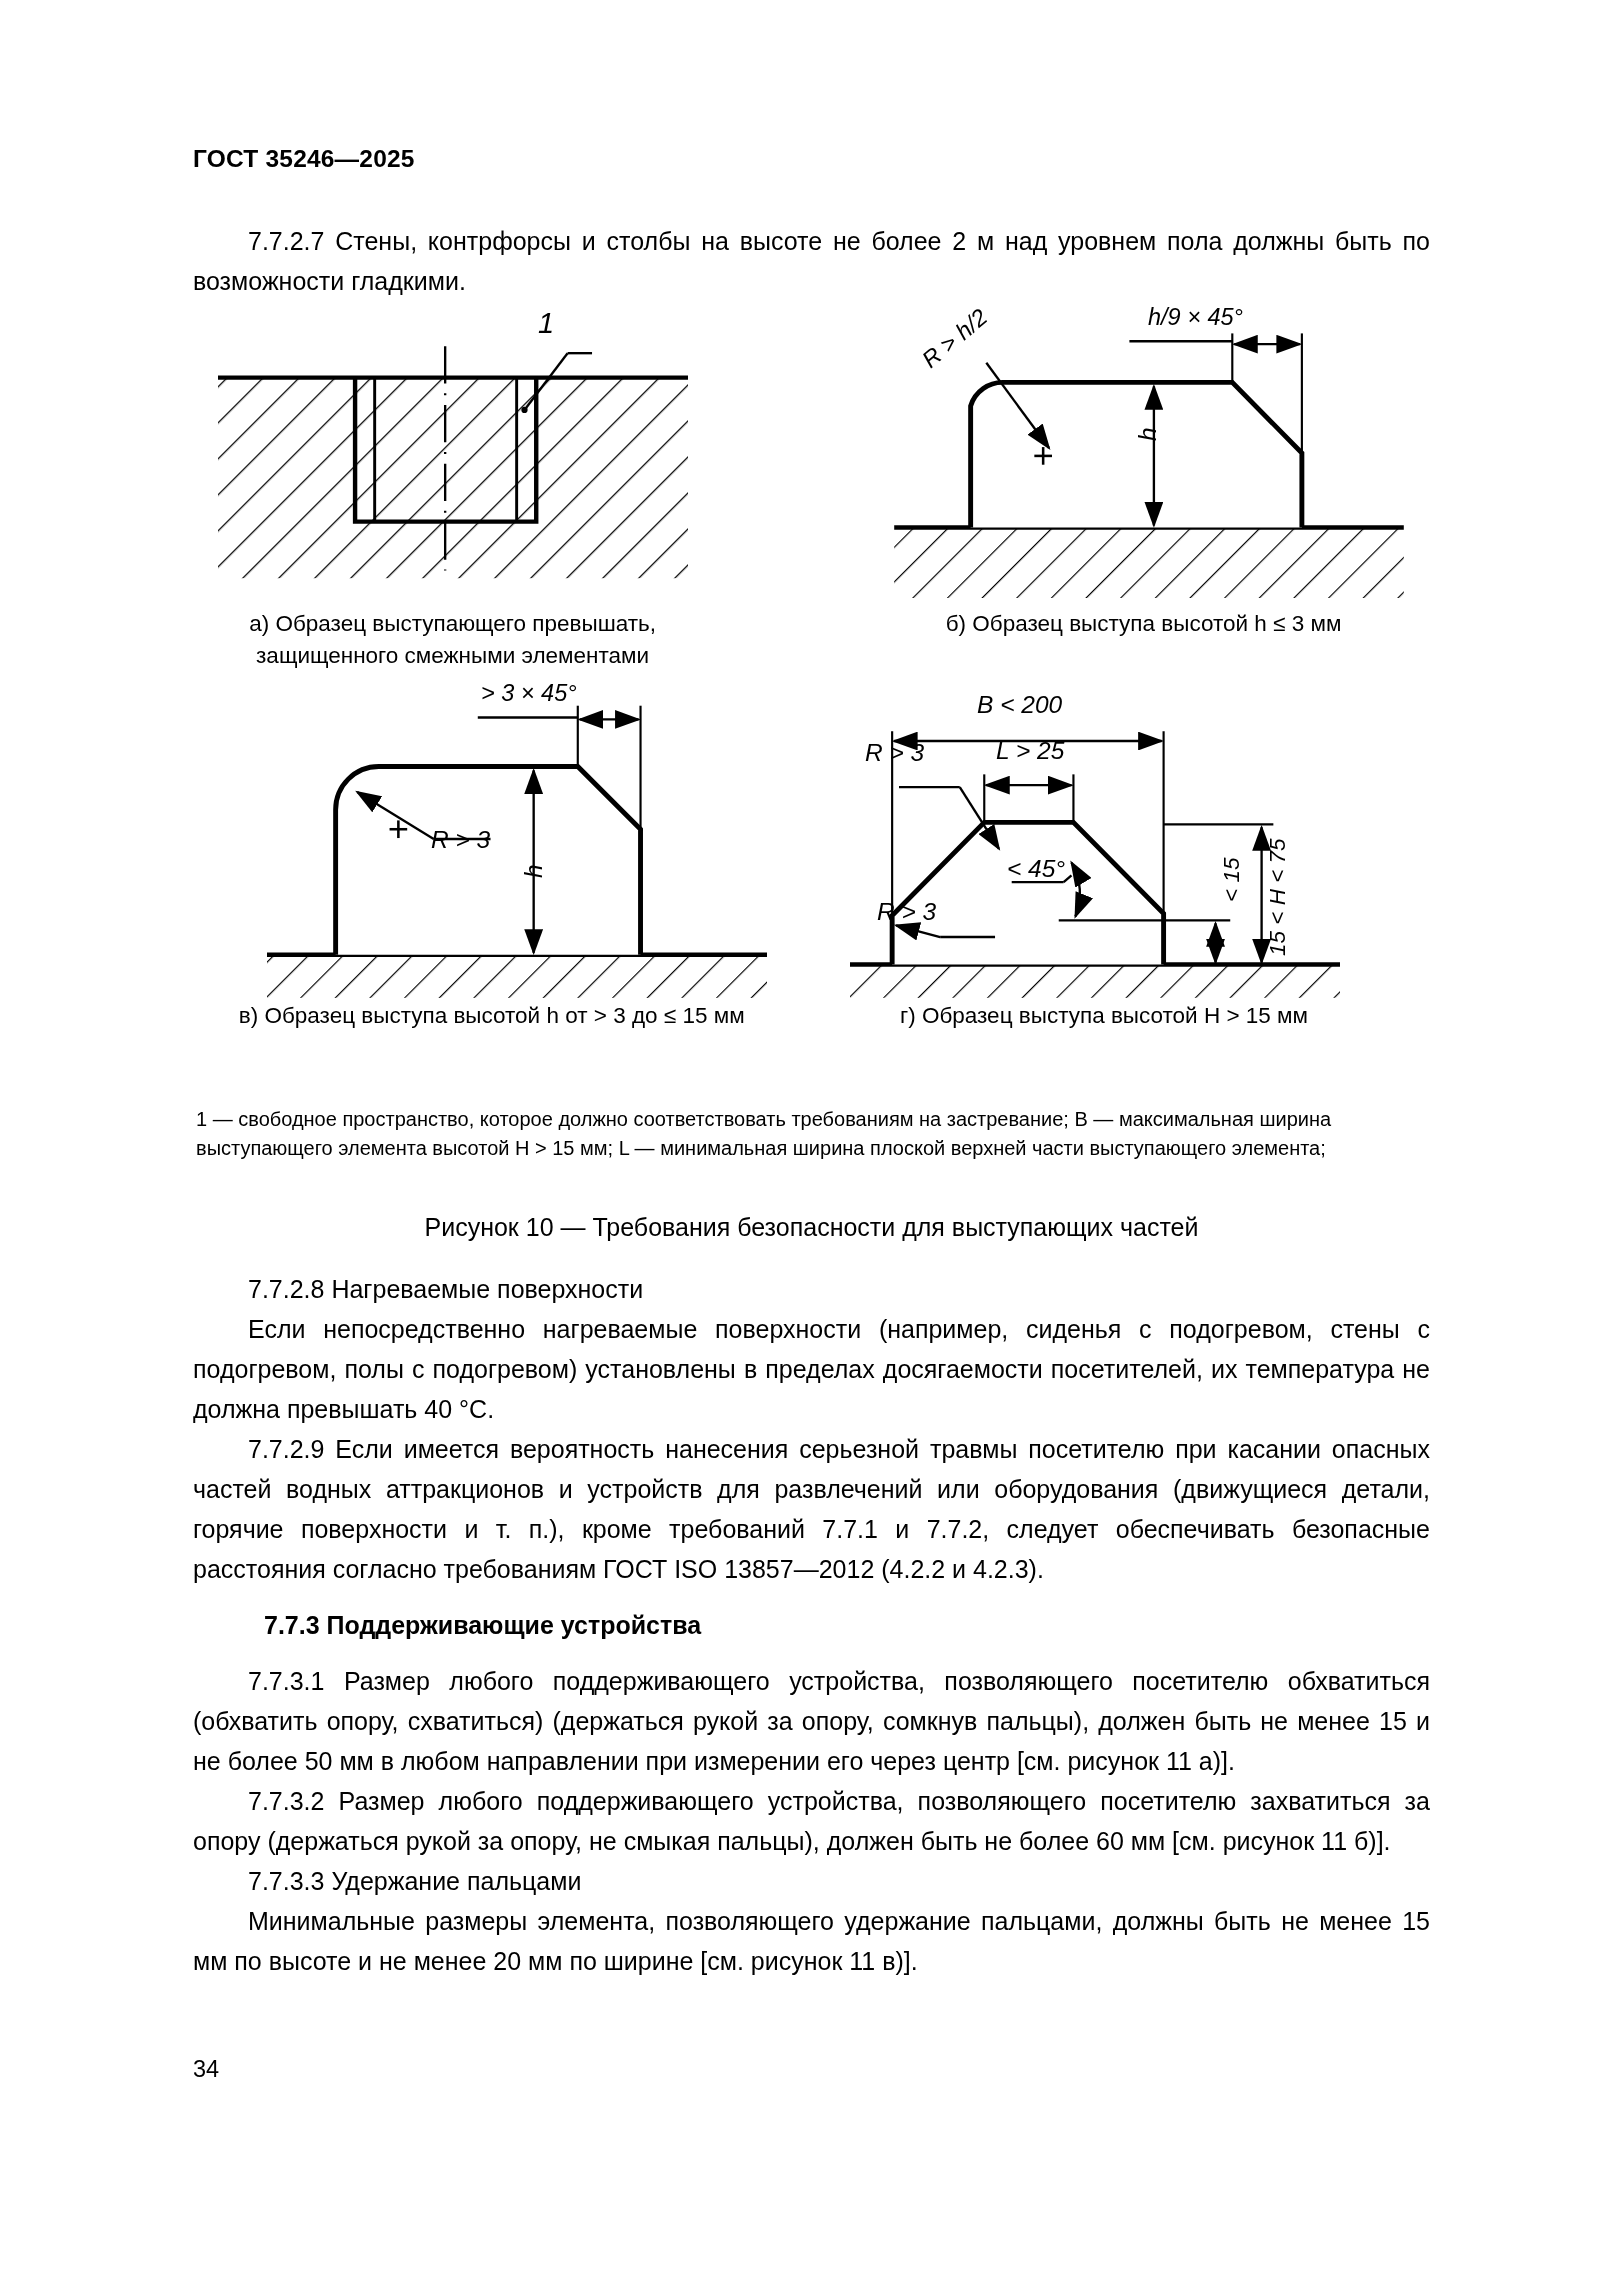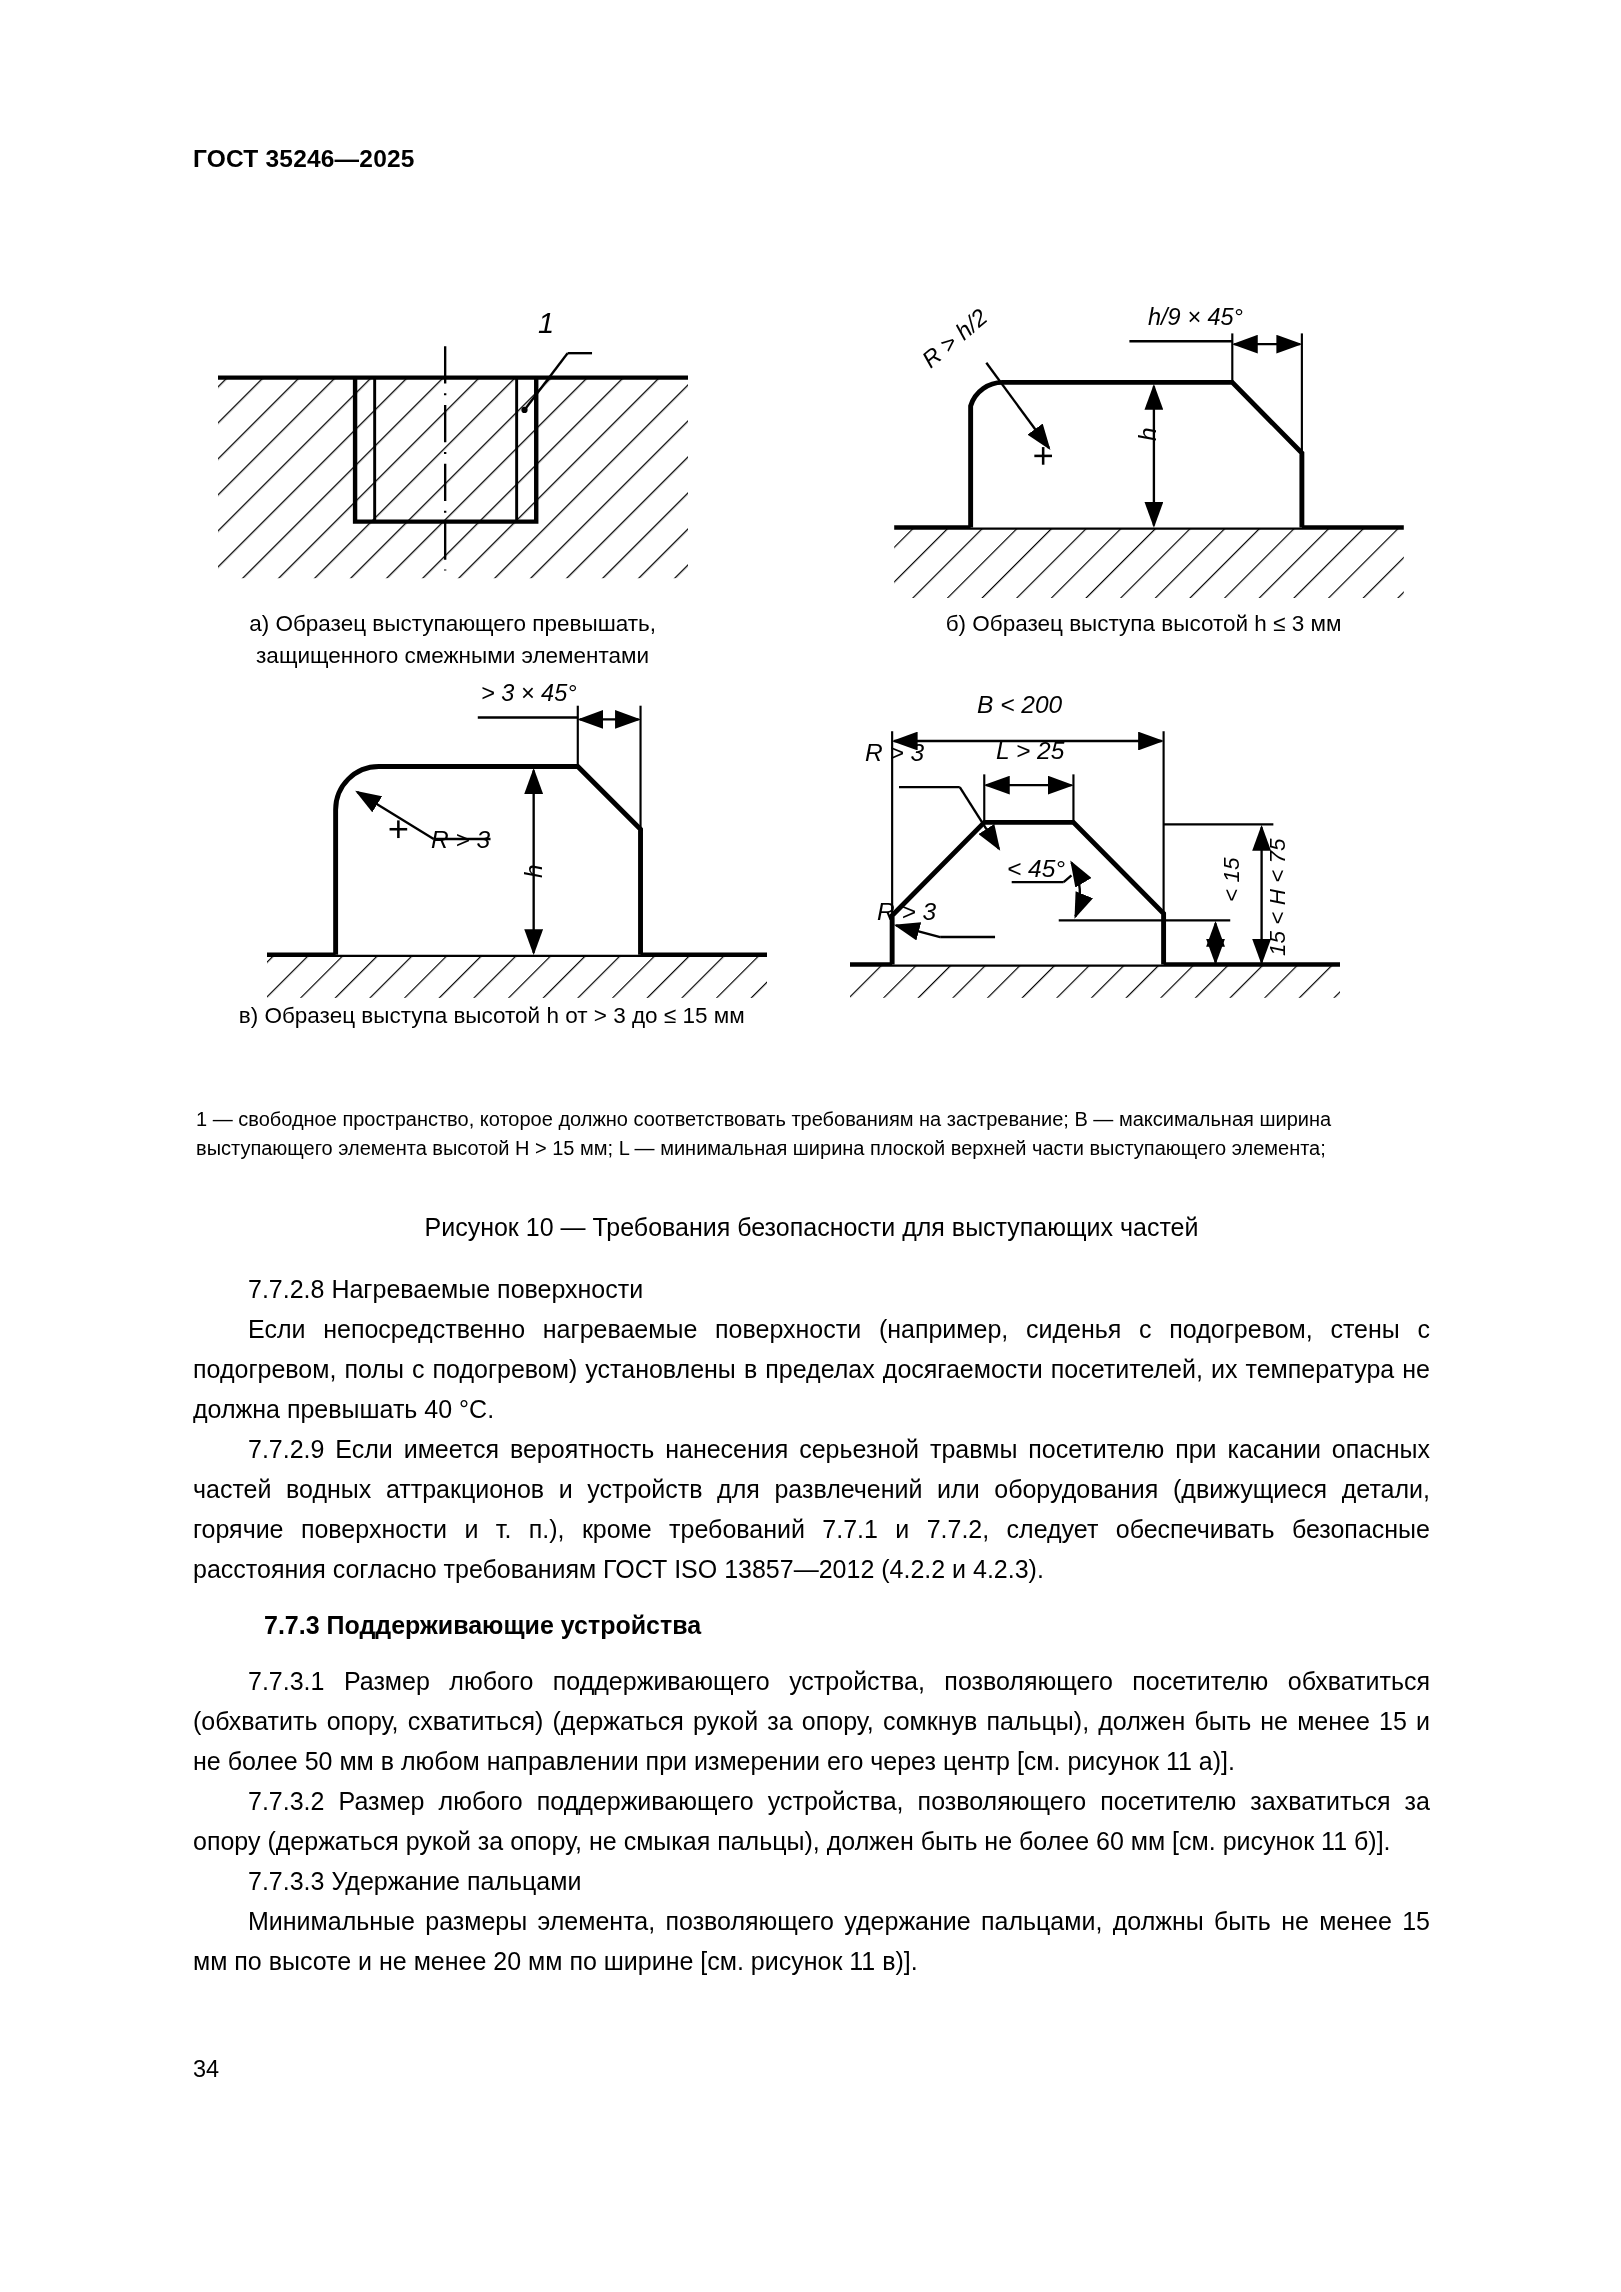--- a/index.html
+++ b/index.html
@@ -106,20 +106,23 @@
 
   svg { display: block; }
 </style>
 </head>
 <body>
 
 <div class="page">
 
   <div class="doc-header">ГОСТ 35246—2025</div>
 
+  <div class="content">
+    <p class="body-par">7.7.2.7 Стены, контрфорсы и столбы на высоте не более 2 м над уровнем пола должны быть по возможности гладкими.</p>
+  </div>
 
   <div class="figure-block">
 
     <svg width="470" height="284" viewBox="0 0 480 290" style="position:absolute; left:24.5px; top:0px;">
       <defs>
         <pattern id="hatchA" width="26" height="26" patternUnits="userSpaceOnUse" patternTransform="rotate(45)">
           <line x1="0" y1="0" x2="0" y2="26" stroke="#000" stroke-width="2.6"></line>
         </pattern>
         <clipPath id="clipA">
           <path d="M0,65 H480 V270 H0 Z"></path>
@@ -272,20 +275,23 @@
     <div style="position:absolute; left:784px; top:377px; font-size:24.5px; font-style:italic; white-space:nowrap;">B &lt; 200</div>
     <div style="position:absolute; left:803px; top:423px; font-size:24.5px; font-style:italic; white-space:nowrap;">L &gt; 25</div>
     <div style="position:absolute; left:672px; top:425px; font-size:24.5px; font-style:italic; white-space:nowrap;">R &gt; 3</div>
     <div style="position:absolute; left:684px; top:584px; font-size:24.5px; font-style:italic; white-space:nowrap;">R &gt; 3</div>
     <div style="position:absolute; left:814px; top:541px; font-size:24.5px; font-style:italic; white-space:nowrap;">&lt; 45°</div>
     <div style="position:absolute; left:1026px; top:588px; font-size:22.5px; font-style:italic; white-space:nowrap;
                 transform: rotate(-90deg); transform-origin: left top;">&lt; 15</div>
     <div style="position:absolute; left:1072px; top:642px; font-size:22.5px; font-style:italic; white-space:nowrap;
                 transform: rotate(-90deg); transform-origin: left top;">15 &lt; H &lt; 75</div>
 
+    <div class="fig-caption" style="left:617px; top:686px; width:588px;">
+      <div>г) Образец выступа высотой H &gt; 15 мм</div>
+    </div>
 
   </div>
 
   <div class="legend">
     <div>1 — свободное пространство, которое должно соответствовать требованиям на застревание; B — максимальная ширина</div>
     <div>выступающего элемента высотой H &gt; 15 мм; L — минимальная ширина плоской верхней части выступающего элемента;</div>
   </div>
 
   <div class="fig-title">Рисунок 10 — Требования безопасности для выступающих частей</div>
 

